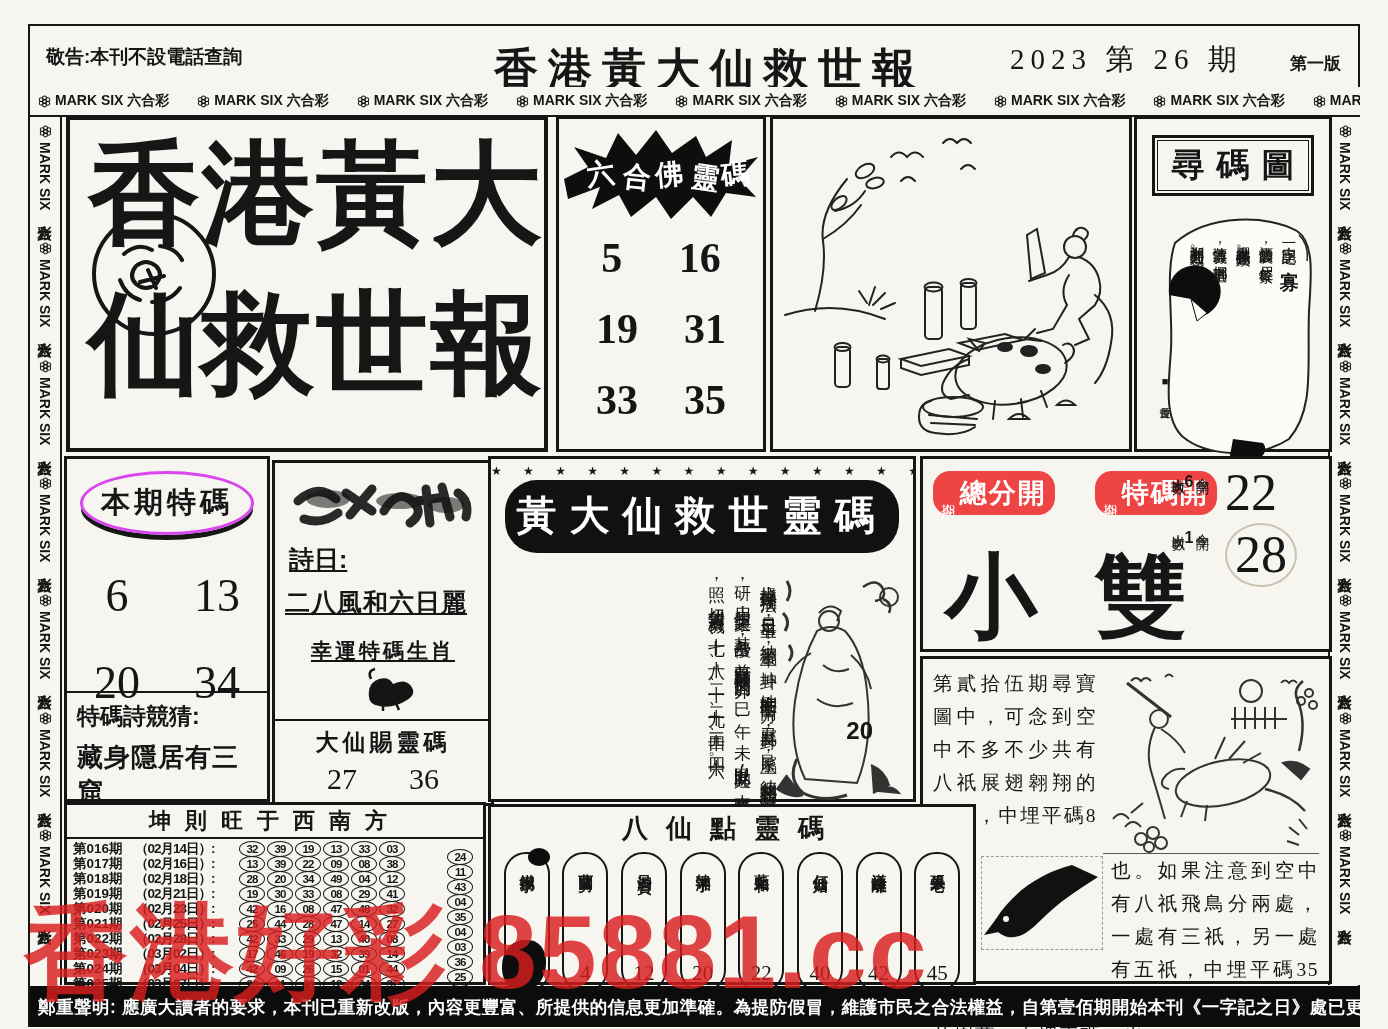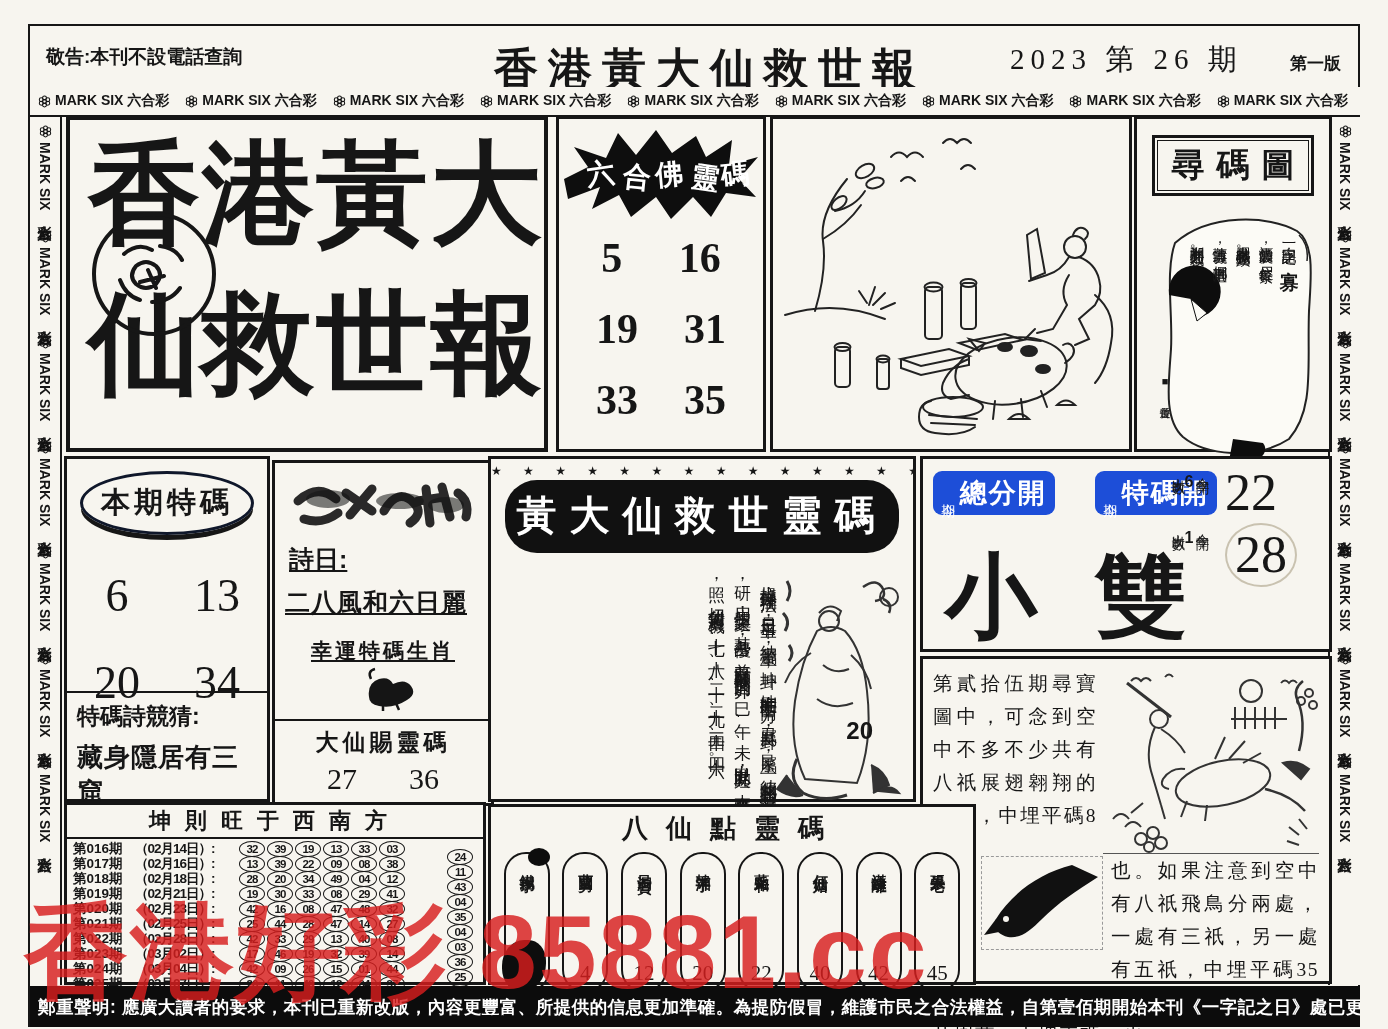--- a/index.html
+++ b/index.html
@@ -10,21 +10,21 @@
   .vtext{writing-mode:vertical-rl;text-orientation:upright;}
   .serif{font-family:"Liberation Serif","DejaVu Serif",serif;}
   
   #frame{left:28px;top:24px;width:1332px;height:1003px;border:2px solid #161616;}
   
   #hdr-notice{left:46px;top:44px;font-size:19px;font-weight:bold;}
   #hdr-title{left:430px;top:40px;width:560px;text-align:center;font-size:44px;font-weight:900;letter-spacing:10px;font-family:"Liberation Serif","DejaVu Serif",serif;}
   #hdr-issue{left:1010px;top:40px;font-size:29px;letter-spacing:6px;font-family:"Liberation Serif","DejaVu Serif",serif;}
   #hdr-edition{left:1290px;top:52px;font-size:17px;font-weight:bold;}
   
-  .strip{display:flex;align-items:center;overflow:hidden;background:#f7f5ef;}
+  .strip{display:flex;align-items:center;overflow:hidden;background:#f7f5ef;gap:12px;}
   #top-strip{left:30px;top:87px;width:1330px;height:30px;border-bottom:2px solid #161616;}
   #left-strip{left:30px;top:117px;width:32px;height:868px;flex-direction:column;border-right:2px solid #161616;}
   #right-strip{left:1328px;top:117px;width:32px;height:868px;flex-direction:column;border-left:2px solid #161616;}
   .ms-item{display:flex;align-items:center;gap:4px;font-size:14px;font-weight:bold;white-space:nowrap;padding:0 8px;}
   .col .ms-item{writing-mode:vertical-rl;padding:8px 0;gap:4px;}
   
   #masthead{left:66px;top:116px;width:482px;height:336px;border-width:4px;}
   .mast-line{position:absolute;font-family:"Liberation Serif","DejaVu Serif",serif;font-weight:900;font-size:112px;letter-spacing:2px;line-height:1;}
   #mast1{left:18px;top:18px;}
   #mast2{left:18px;top:168px;}
@@ -39,21 +39,21 @@
   
   #xunmatu{left:1134px;top:116px;width:198px;height:336px;}
   #xm-titlebox{margin:16px auto 0;width:152px;border:3px solid #161616;padding:2px;}
   #xm-titlebox .in{border:1.5px solid #161616;text-align:center;font-size:33px;font-weight:900;letter-spacing:12px;padding:2px 0 2px 12px;font-family:"Liberation Serif","DejaVu Serif",serif;}
   #scroll-wrap{position:absolute;left:2px;top:80px;right:2px;bottom:2px;}
   #scroll-text{position:absolute;right:26px;top:36px;height:212px;font-size:14.5px;line-height:23px;letter-spacing:1px;font-family:"Liberation Serif","DejaVu Serif",serif;}
   #scroll-text .kw{font-weight:900;font-size:19px;}
   #scroll-sign{position:absolute;left:18px;bottom:48px;font-size:11px;}
   
   #tema{left:64px;top:456px;width:206px;height:346px;}
-  #tema-ellipse{margin:12px auto 0;width:168px;height:58px;border:3px solid #0f172a;border-radius:50%;
+  #tema-ellipse{margin:12px auto 0;width:168px;height:58px;border:3px solid #d946ef;border-radius:50%;
      display:flex;align-items:center;justify-content:center;font-size:29px;font-weight:900;letter-spacing:4px;
      box-shadow:0 6px 0 -1px #161616;font-family:"Liberation Serif","DejaVu Serif",serif;}
   #tema-nums{display:grid;grid-template-columns:1fr 1fr;justify-items:center;row-gap:34px;margin-top:34px;font-size:46px;}
   #tema-poembox{position:absolute;left:0;right:0;bottom:0;height:90px;border-top:2px solid #161616;padding:8px 10px;}
   #tema-poem-label{font-size:23px;font-weight:900;}
   #tema-poem{font-size:26px;font-weight:900;margin-top:8px;letter-spacing:1px;}
   
   #shiri{left:272px;top:460px;width:222px;height:346px;text-decoration:underline;}
   #smudge{display:block;margin:8px auto 0;}
   #shiri-label{font-size:25px;font-weight:900;margin:6px 0 0 14px;}
@@ -67,21 +67,21 @@
   #central{left:488px;top:456px;width:428px;height:346px;}
   #stars{text-align:center;font-size:12px;letter-spacing:9px;margin-top:5px;white-space:nowrap;overflow:hidden;}
   #banner{margin:2px 14px 0;background:#111;border-radius:32px;color:#fff;text-align:center;
       font-size:40px;font-weight:900;letter-spacing:13px;padding:8px 0 10px;font-family:"Liberation Serif","DejaVu Serif",serif;}
   #central-body{position:absolute;left:10px;right:8px;top:110px;bottom:6px;}
   #article{position:absolute;left:2px;top:4px;height:226px;width:278px;font-size:17px;line-height:26px;letter-spacing:2px;font-family:"Liberation Serif","DejaVu Serif",serif;}
   #immortal{position:absolute;right:0;top:0;}
   #fig-num{position:absolute;right:32px;top:148px;font-size:24px;font-weight:bold;}
   
   #stats{left:920px;top:456px;width:412px;height:196px;}
-  .badge{position:absolute;background:#1d4ed8;color:#fff;border-radius:9px;display:flex;align-items:center;gap:4px;padding:4px 8px;}
+  .badge{position:absolute;background:#ef4444;color:#fff;border-radius:17px;display:flex;align-items:center;gap:4px;padding:4px 8px;}
   .badge .pre{writing-mode:vertical-rl;text-orientation:upright;font-size:14px;line-height:1.05;}
   .badge .main{font-size:27px;font-weight:900;letter-spacing:2px;}
   #badge1{left:10px;top:12px;}
   #badge2{left:172px;top:12px;}
   #big-pred{position:absolute;left:22px;top:76px;font-size:92px;font-weight:900;letter-spacing:58px;white-space:nowrap;font-family:"Liberation Serif","DejaVu Serif",serif;}
   #stat-entries{position:absolute;left:244px;top:8px;width:162px;}
   .entry{display:flex;align-items:flex-start;margin-bottom:4px;}
   .entry .labs{display:flex;flex-direction:row-reverse;gap:6px;font-size:13.5px;}
   .entry .lab{writing-mode:vertical-rl;text-orientation:upright;letter-spacing:2px;}
   .entry .cnt{font-size:16px;font-weight:bold;text-align:center;width:44px;}

